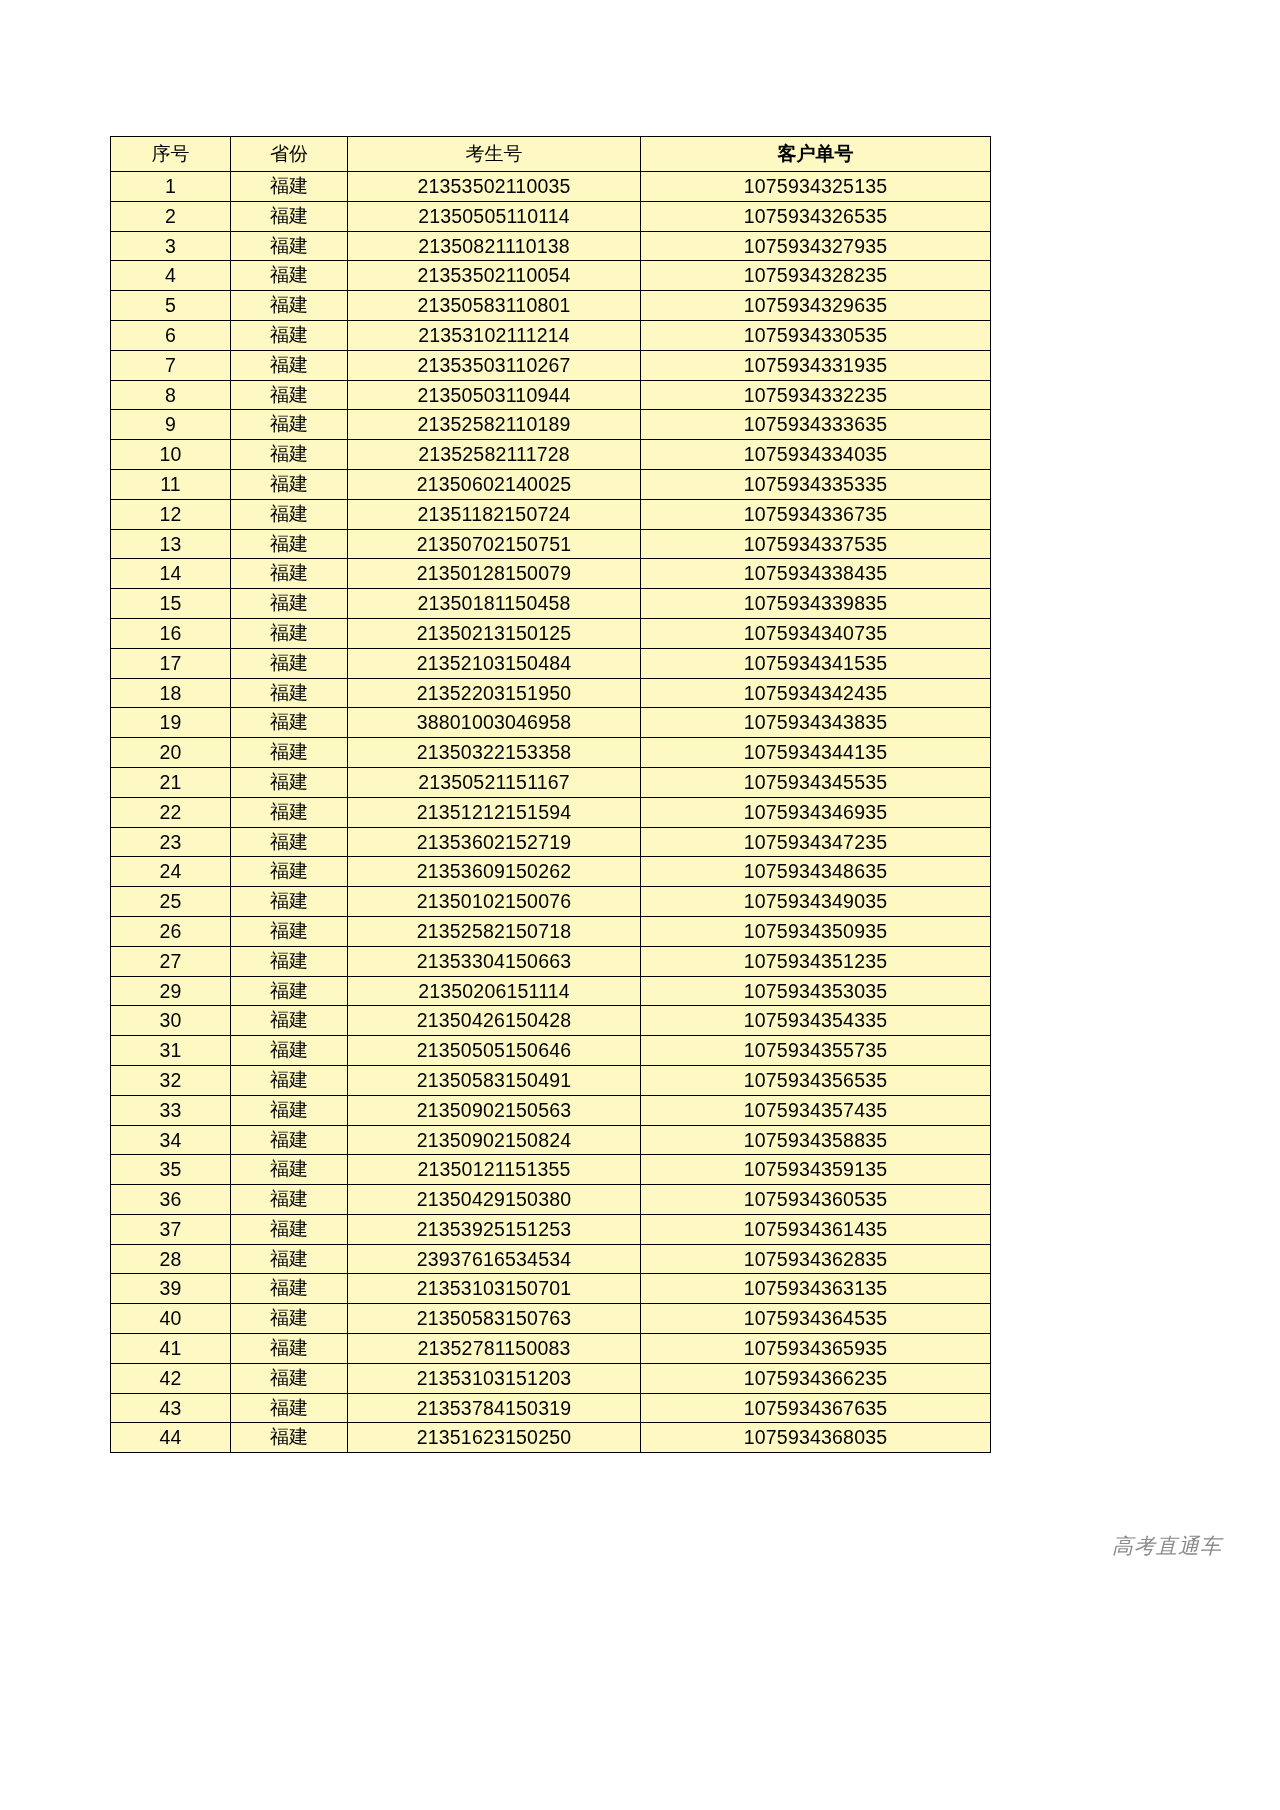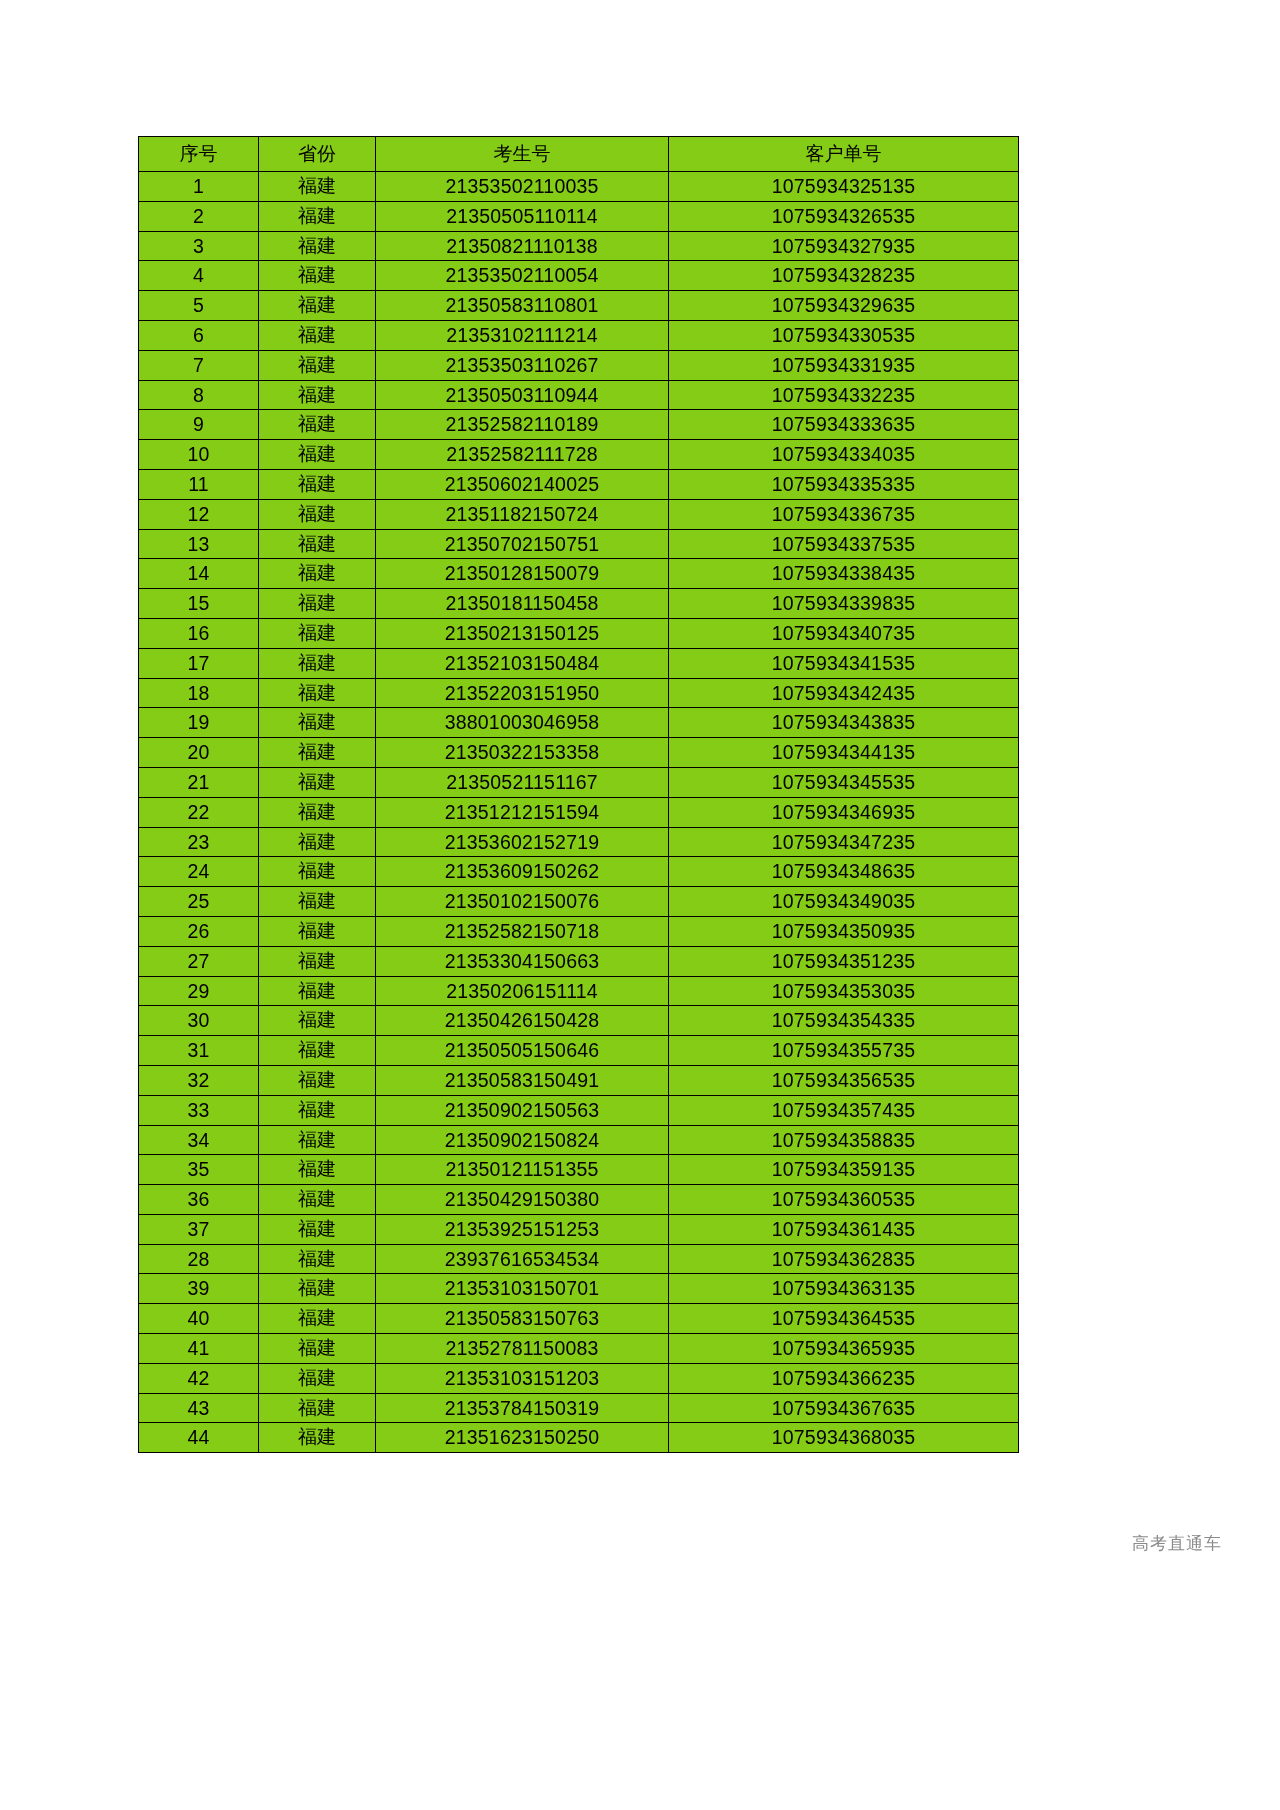--- a/index.html
+++ b/index.html
@@ -24,22 +24,21 @@
   .table-wrap {
     position: absolute;
     left: 110px;
     top: 136px;
     width: 880px;
   }
   table.data-table {
     border-collapse: collapse;
     width: 880px;
     table-layout: fixed;
-    background: #84cc16;
-    margin-left: 28px;
+    background: #fef9c3;
   }
   table.data-table col.c-idx { width: 120px; }
   table.data-table col.c-prov { width: 117px; }
   table.data-table col.c-exam { width: 293px; }
   table.data-table col.c-order { width: 350px; }
 
   table.data-table th,
   table.data-table td {
     border: 1.6px solid #000000;
     text-align: center;
@@ -51,37 +50,38 @@
     white-space: nowrap;
     overflow: hidden;
   }
   table.data-table thead th {
     height: 34px;
     line-height: 34px;
     font-size: 19px;
     font-weight: normal;
   }
   table.data-table thead th.bold-head {
-    font-weight: normal;
+    font-weight: bold;
   }
   table.data-table td.cell-cn {
     font-size: 19px;
   }
   table.data-table td.cell-num {
     font-size: 19.5px;
     letter-spacing: 0.2px;
   }
   .watermark {
     position: absolute;
     right: 58px;
     top: 1532px;
-    font-size: 17px;
+    font-size: 21px;
     color: #8a8a8a;
     letter-spacing: 1px;
     user-select: none;
+    font-style: italic;
   }
 </style>
 </head>
 <body>
 
 <div class="page">
 
   <div class="table-wrap">
     <table class="data-table">
       <colgroup>

